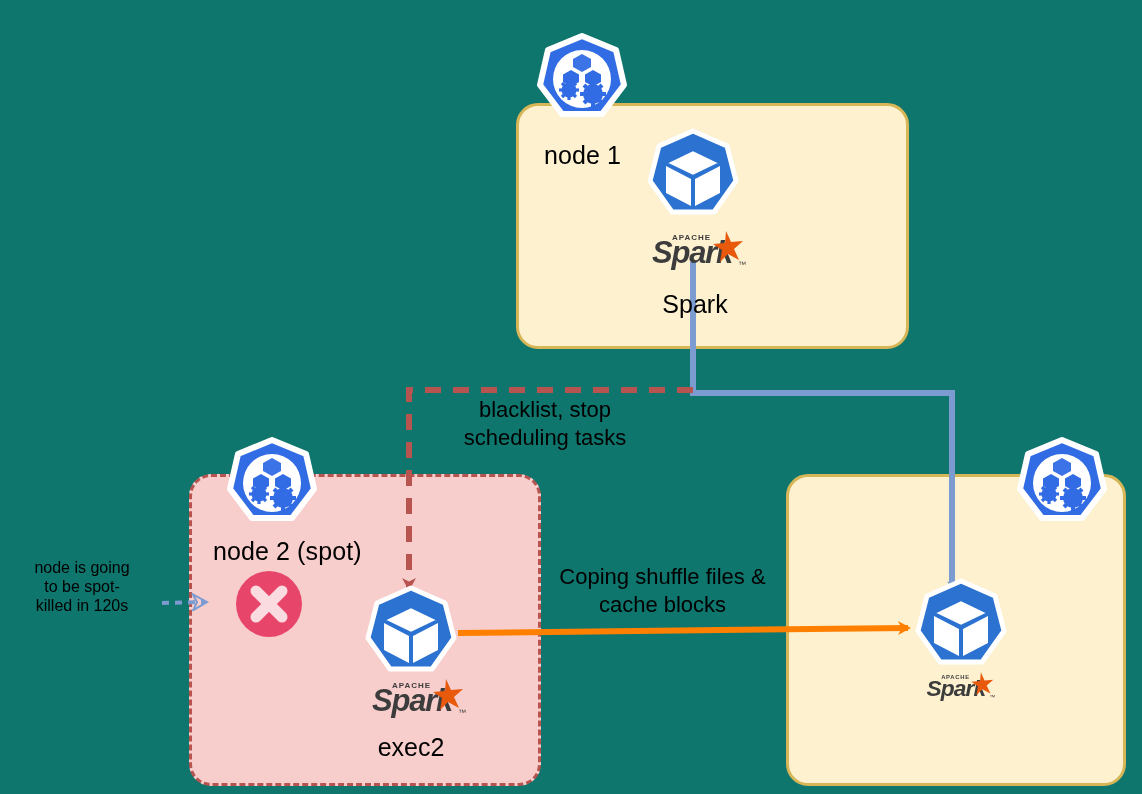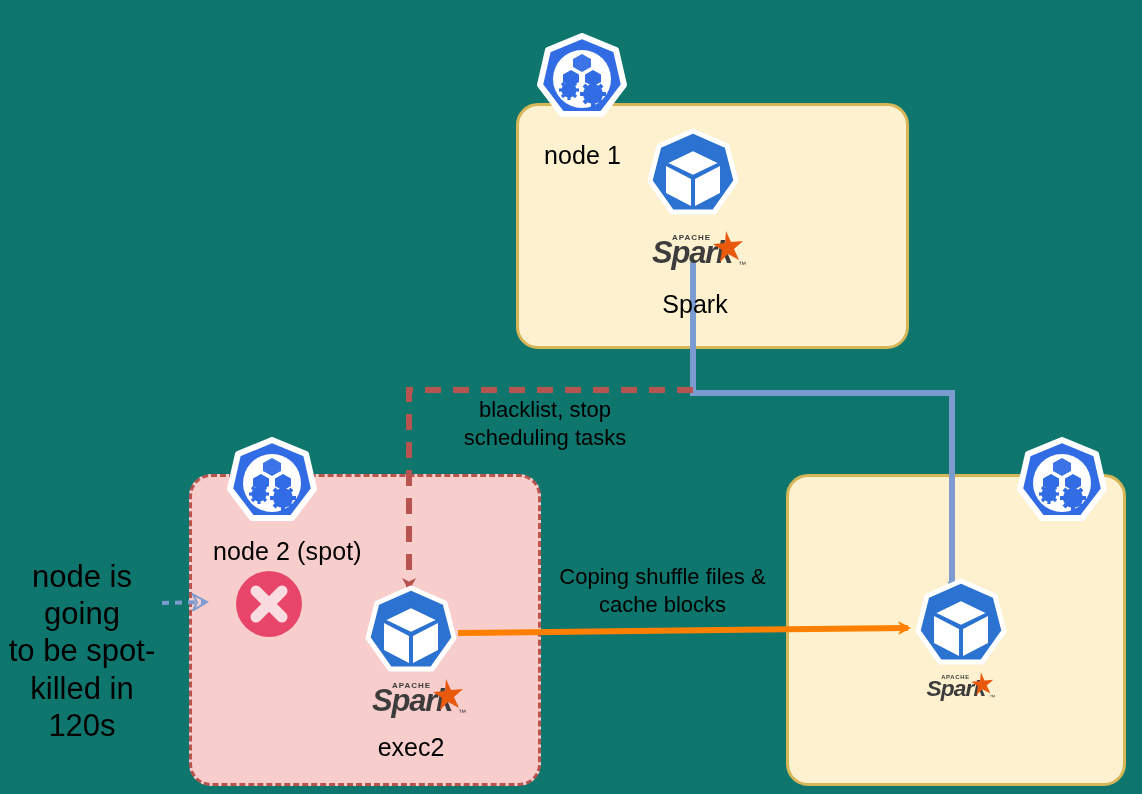--- a/index.html
+++ b/index.html
@@ -52,21 +52,21 @@
     position: absolute;
     font-size: 22px;
     color: #000000;
     text-align: center;
     line-height: 1.25;
     white-space: pre-line;
     font-weight: 400;
   }
   .side-note {
     position: absolute;
-    font-size: 31px;
+    font-size: 16px;
     color: #000000;
     text-align: center;
     line-height: 1.2;
     white-space: pre-line;
   }
   svg.overlay {
     position: absolute;
     left: 0;
     top: 0;
     width: 1142px;

